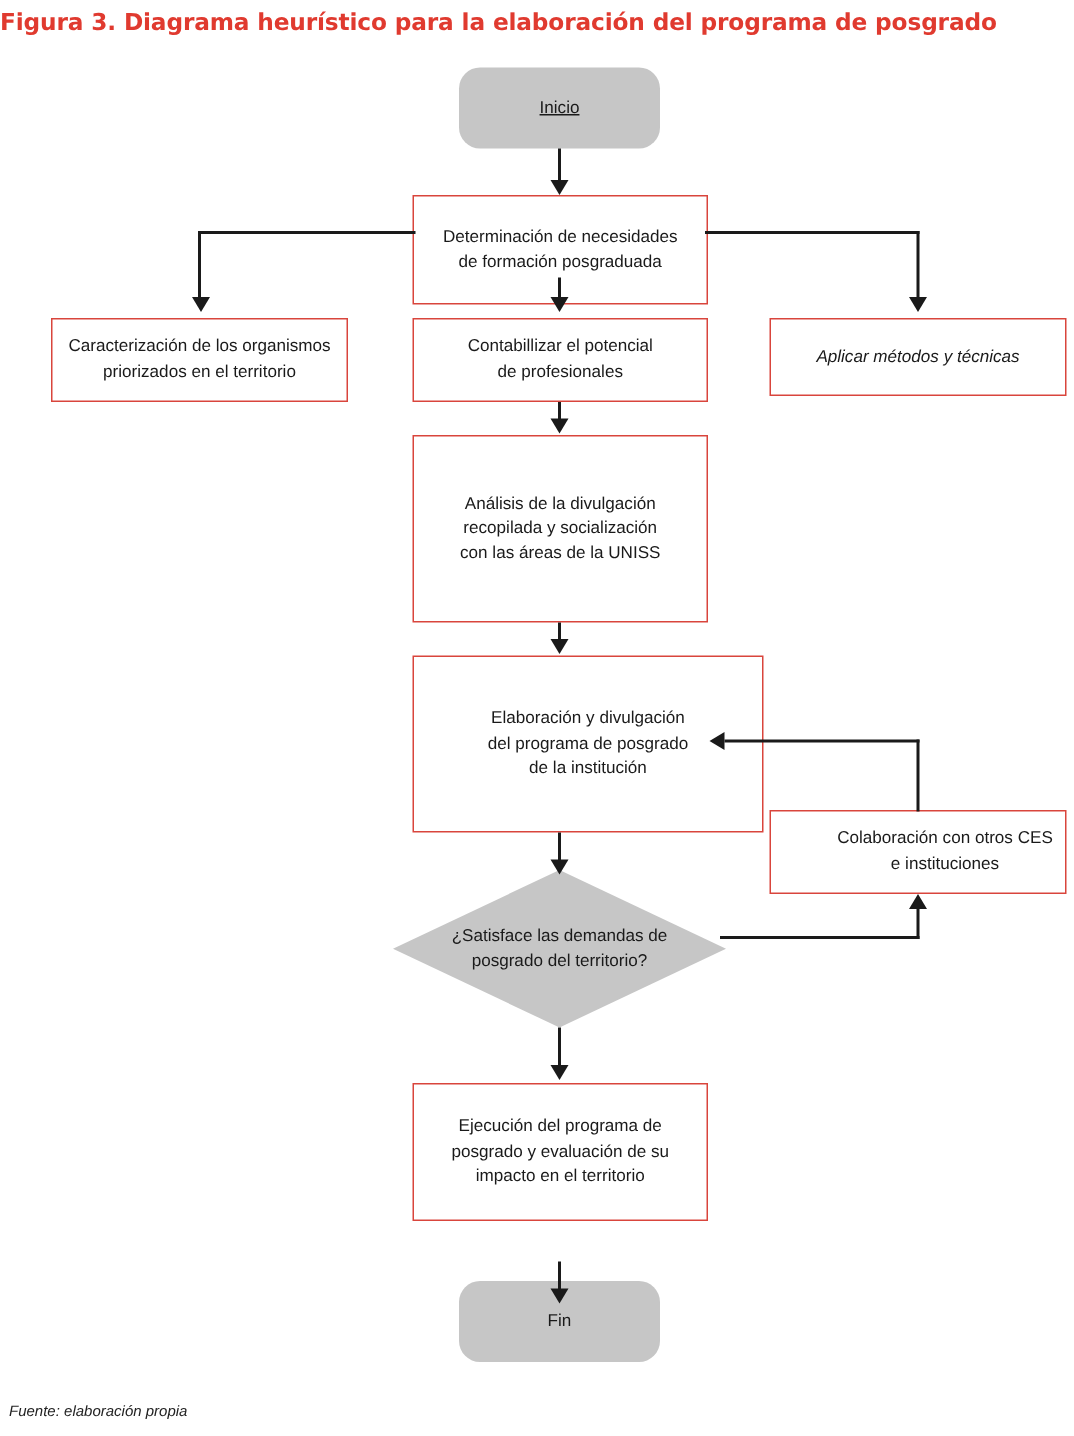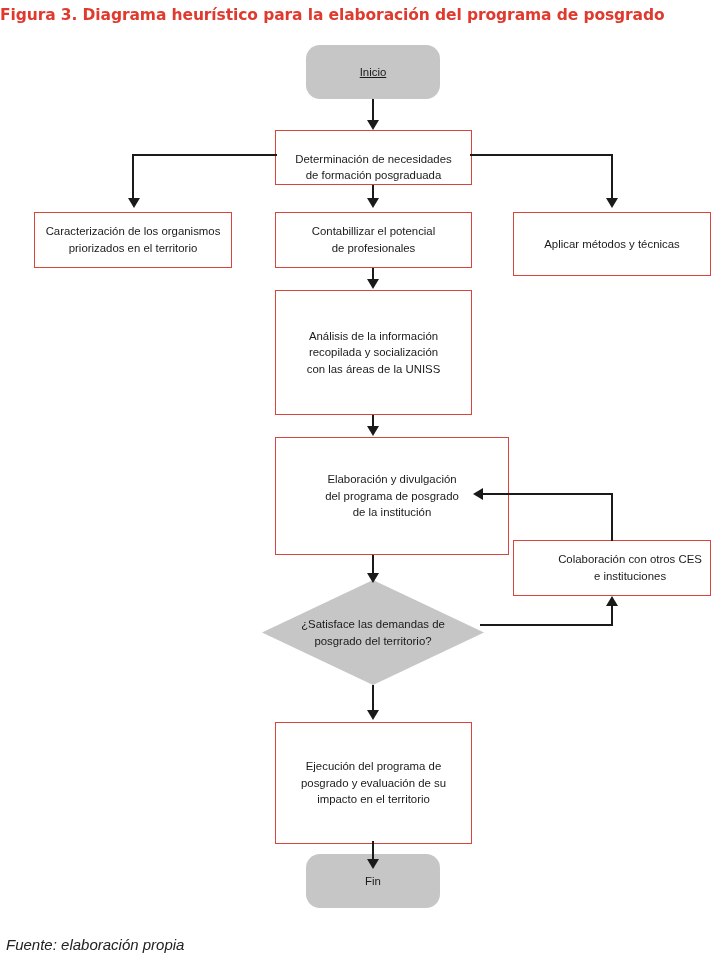--- a/index.html
+++ b/index.html
@@ -31,21 +31,21 @@
     font-weight: bold;
     letter-spacing: -0.1px;
     color: #e03a2f;
     font-family: "DejaVu Sans", "Liberation Sans", sans-serif;
     white-space: nowrap;
   }
   .fig-source {
     position: absolute;
     left: 6px;
     top: 936px;
-    font-size: 15px;
+    font-size: 10px;
     font-style: italic;
     color: #222222;
     font-family: "Liberation Sans", "DejaVu Sans", sans-serif;
   }
 
   
   .node {
     position: absolute;
     box-sizing: border-box;
     display: flex;
@@ -115,50 +115,50 @@
 <body>
 
 <div id="figure-root">
 
   <div class="fig-title">Figura 3. Diagrama heurístico para la elaboración del programa de posgrado</div>
 
   <div class="node terminal" style="left:306px; top:45px; width:134px; height:54px;text-decoration:underline;">
     <span class="label">Inicio</span>
   </div>
 
-  <div class="node process" style="left:275px; top:130px; width:197px; height:55px;align-items:flex-end;">
+  <div class="node process" style="left:275px; top:130px; width:197px; height:73px;">
     <span class="label">
       <span>Determinación de necesidades</span><br>
       <span>de formación posgraduada</span>
     </span>
   </div>
 
   <div class="node process" style="left:34px; top:212px; width:198px; height:56px;">
     <span class="label">
       <span>Caracterización de los organismos</span><br>
       <span>priorizados en el territorio</span>
     </span>
   </div>
 
   <div class="node process" style="left:275px; top:212px; width:197px; height:56px;">
     <span class="label">
       <span>Contabillizar el potencial</span><br>
       <span>de profesionales</span>
     </span>
   </div>
 
-  <div class="node process" style="left:513px; top:212px; width:198px; height:64px;">
+  <div class="node process" style="left:513px; top:212px; width:198px; height:52px;font-style:italic;">
     <span class="label">
       <span>Aplicar métodos y técnicas</span>
     </span>
   </div>
 
   <div class="node process" style="left:275px; top:290px; width:197px; height:125px;">
     <span class="label">
-      <span>Análisis de la información</span><br>
+      <span>Análisis de la divulgación</span><br>
       <span>recopilada y socialización</span><br>
       <span>con las áreas de la UNISS</span>
     </span>
   </div>
 
   <div class="node process" style="left:275px; top:437px; width:234px; height:118px;">
     <span class="label">
       <span>Elaboración y divulgación</span><br>
       <span>del programa de posgrado</span><br>
       <span>de la institución</span>
@@ -173,21 +173,21 @@
   </div>
 
   <div class="node decision" style="left:262px; top:580px; width:222px; height:105px;">
     <div class="dia-shape"></div>
     <span class="label">
       <span>¿Satisface las demandas de</span><br>
       <span>posgrado del territorio?</span>
     </span>
   </div>
 
-  <div class="node process" style="left:275px; top:722px; width:197px; height:122px;">
+  <div class="node process" style="left:275px; top:722px; width:197px; height:92px;">
     <span class="label">
       <span>Ejecución del programa de</span><br>
       <span>posgrado y evaluación de su</span><br>
       <span>impacto en el territorio</span>
     </span>
   </div>
 
   <div class="node terminal" style="left:306px; top:854px; width:134px; height:54px;">
     <span class="label">Fin</span>
   </div>

